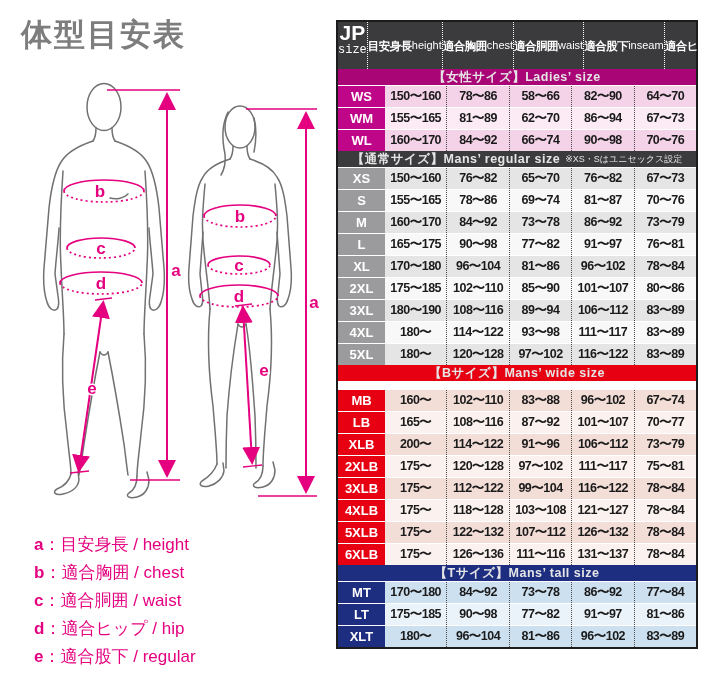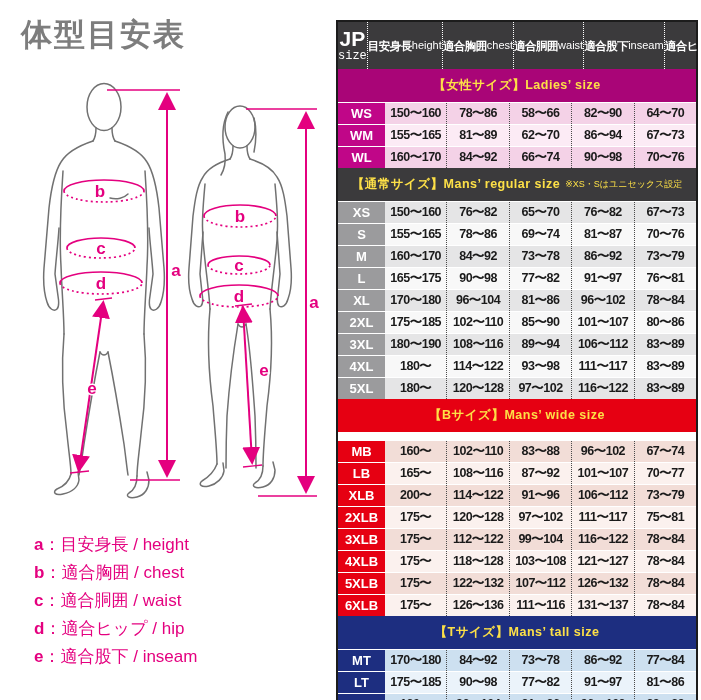--- a/index.html
+++ b/index.html
@@ -13,28 +13,28 @@
 
   .legend { position:absolute; left:34px; top:531px; }
   .legend-item { font-size:17px; color:#e4007f; line-height:28px; white-space:nowrap; }
   .legend-item .k { font-weight:bold; }
 
   .footnote { position:absolute; left:10px; top:662px; font-size:16.5px; color:#595757; white-space:nowrap; }
 
   
   .size-table { position:absolute; left:336px; top:20px; width:362px; border:2px solid #1c1c1c; background:#fff; }
   .thead { display:flex; height:47px; background:#3b3a3c; color:#fff; }
-  .hdr-size { width:47px; display:flex; flex-direction:column; align-items:center; justify-content:center; }
+  .hdr-size { width:47px; display:flex; flex-direction:column; align-items:center; justify-content:flex-start; }
   .hdr-size .jp-big { font-size:21px; font-weight:bold; line-height:21px; }
   .hdr-size .jp-small { font-size:12px; line-height:14px;font-family:Liberation Mono, monospace; }
   .hdr-col { flex:1; display:flex; flex-direction:row; align-items:center; justify-content:center; border-left:1px dotted #fff; }
   .hdr-col .jp { font-size:11.5px; font-weight:bold; line-height:14px; letter-spacing:-0.5px; white-space:nowrap; }
   .hdr-col .en { font-size:11px; line-height:13px; }
 
-  .sec-bar { height:33px; display:flex; align-items:center; justify-content:center; color:#fde047; gap:5px; }
+  .sec-bar { height:16px; display:flex; align-items:center; justify-content:center; color:#e5e5e5; gap:5px; }
   .sec-bar .t { font-size:12.5px; font-weight:bold; letter-spacing:0.5px; white-space:nowrap; }
   .sec-bar .n { font-size:9px; white-space:nowrap; }
 
   .trow { display:flex; height:22px; border-top:1px solid #fff; }
   .size-cell { width:47px; display:flex; align-items:center; justify-content:center; color:#fff; font-weight:bold; font-size:13px; }
   .data-cell { flex:1; display:flex; align-items:center; justify-content:center; font-size:12.5px; font-weight:bold; color:#1a1a1a; letter-spacing:-0.5px; white-space:nowrap; }
   .data-cell + .data-cell { border-left:1px dotted #4a4a4a; }
 </style>
 </head>
 <body>
@@ -129,21 +129,21 @@
       <text x="302" y="232">a</text>
       <text x="252" y="300">e</text>
     </g>
   </svg>
 
   <div class="legend" id="legend">
       <div class="legend-item"><span class="k">a</span><span>：目安身長 / height</span></div>
       <div class="legend-item"><span class="k">b</span><span>：適合胸囲 / chest</span></div>
       <div class="legend-item"><span class="k">c</span><span>：適合胴囲 / waist</span></div>
       <div class="legend-item"><span class="k">d</span><span>：適合ヒップ / hip</span></div>
-      <div class="legend-item"><span class="k">e</span><span>：適合股下 / inseam</span></div>
+      <div class="legend-item"><span class="k">e</span><span>：適合股下 / regular</span></div>
     </div>
 
   <div class="size-table">
     <div class="thead">
       <div class="hdr-size">
         <span class="jp-big">JP</span>
         <span class="jp-small">size</span>
       </div>
       <div class="hdr-col">
         <span class="jp">目安身長</span>

